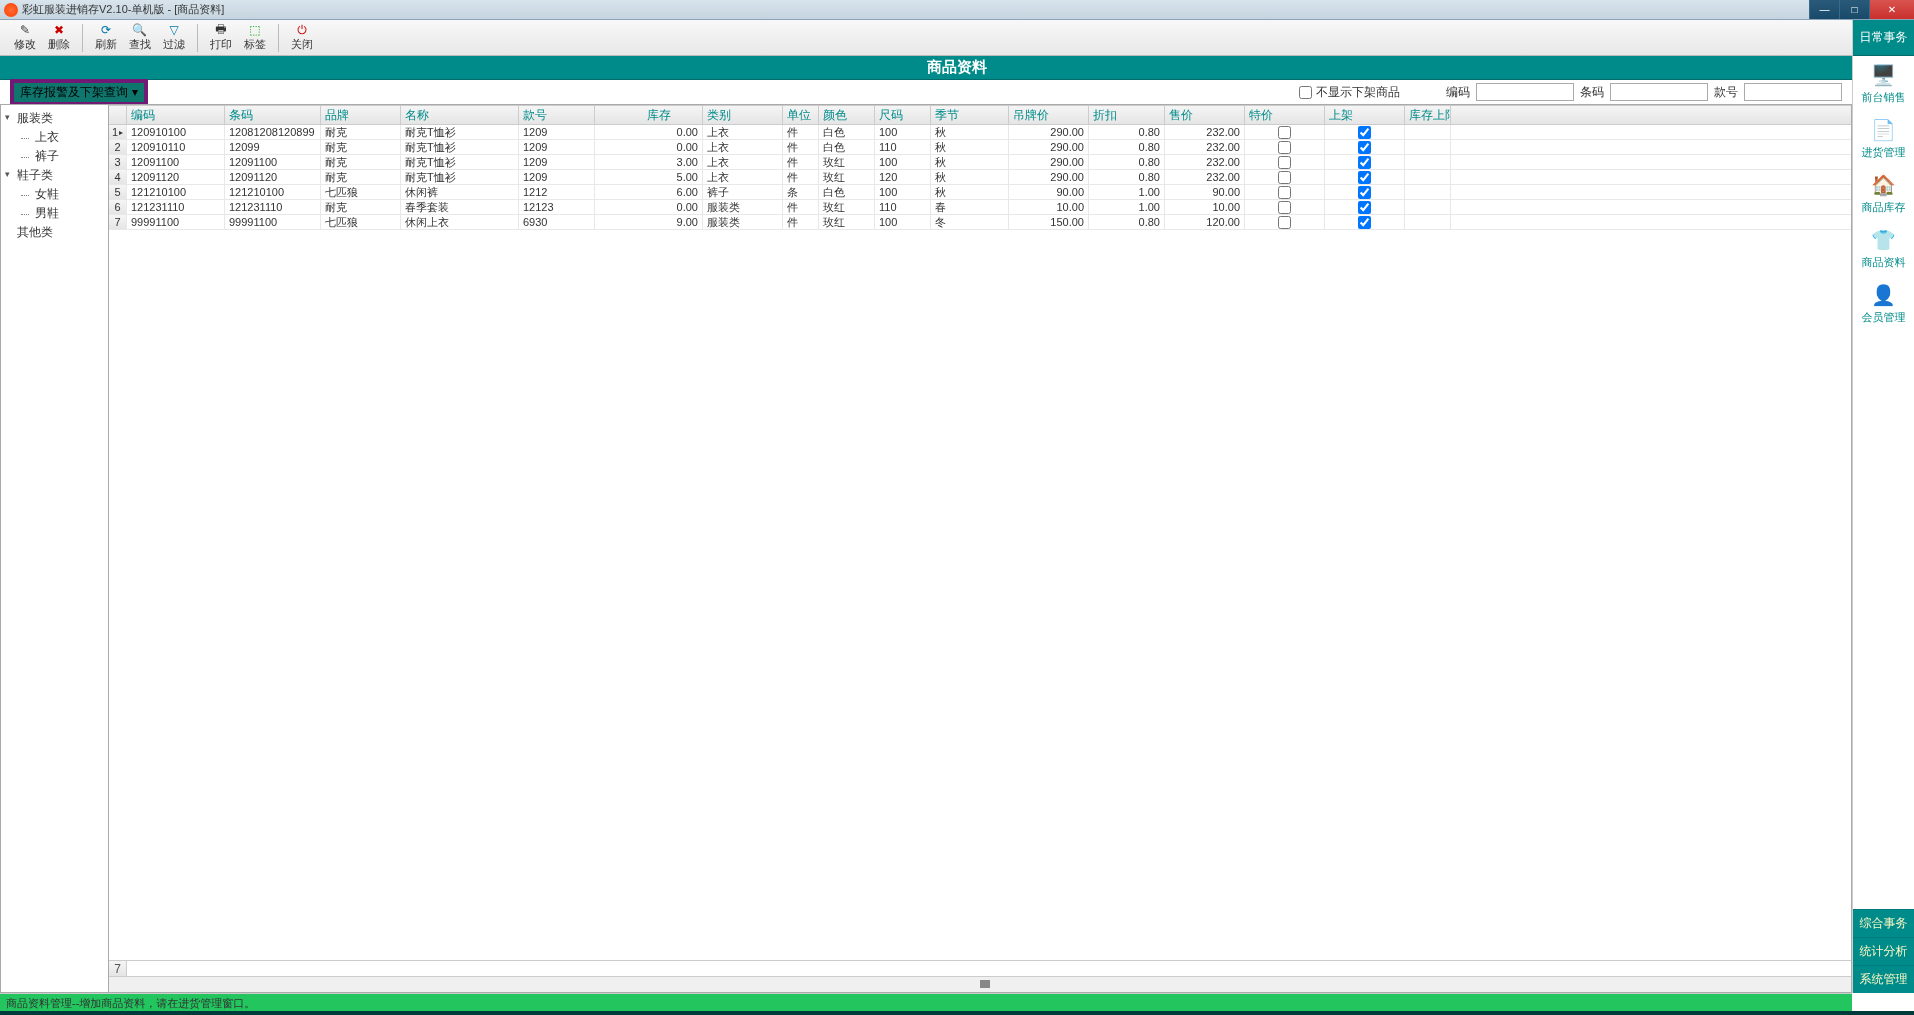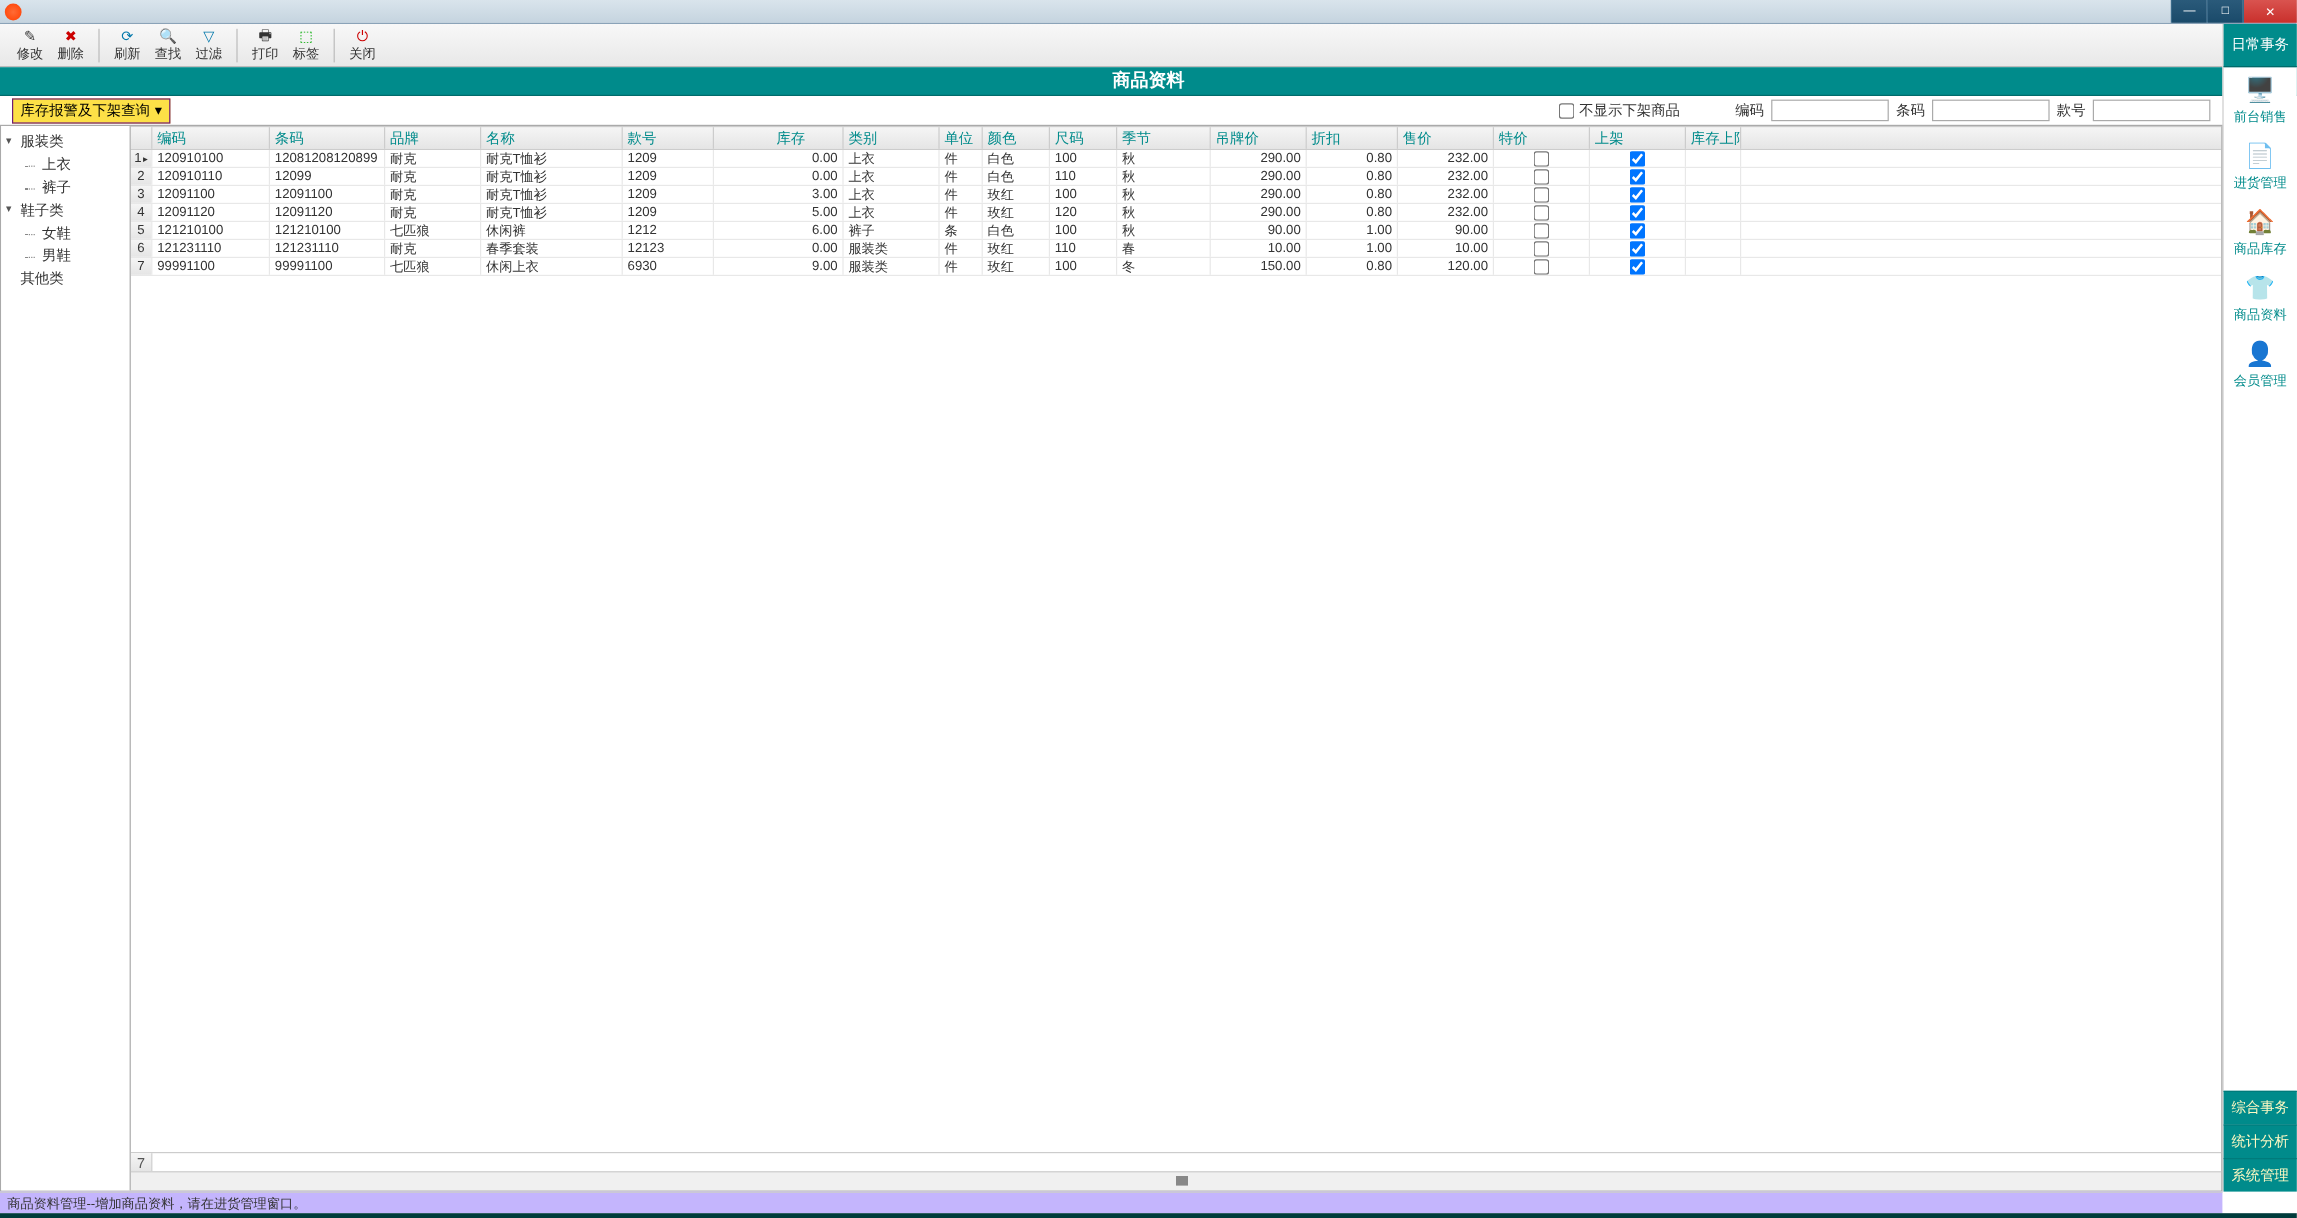--- a/index.html
+++ b/index.html
@@ -24,21 +24,21 @@
 .rs-top { height: 36px; background: #008b8b; color: #fff; display: flex; align-items: center; justify-content: center; font-size: 12px; border-bottom: 1px solid #006b6b; }
 .rs-item { display: flex; flex-direction: column; align-items: center; padding: 6px 2px; cursor: pointer; }
 .rs-item .ico { width: 32px; height: 26px; display: flex; align-items: center; justify-content: center; font-size: 20px; }
 .rs-item .lbl { font-size: 11px; color: #008b8b; margin-top: 2px; }
 .rs-bottom { position: absolute; bottom: 0; width: 100%; }
 .rs-bottom .rs-btn { height: 28px; background: #008b8b; color: #fef9c3; display: flex; align-items: center; justify-content: center; font-size: 12px; border-top: 1px solid #007b7b; cursor: pointer; }
 .right-sidebar-full { position: absolute; top: 20px; right: 0; width: 62px; bottom: 22px; border-left: 1px solid #ccc; background: #fff; }
 
 
 .filter-row { height: 24px; display: flex; align-items: center; padding: 2px 10px; margin-right: 62px; }
-.filter-left { background: #fde047; border: 1px solid #701a75; padding: 1px 6px; display: flex; align-items: center; gap: 4px; cursor: pointer; }
+.filter-left { background: #0f766e; border: 4px solid #701a75; padding: 1px 6px; display: flex; align-items: center; gap: 4px; cursor: pointer; }
 .filter-right { margin-left: auto; display: flex; align-items: center; gap: 6px; }
 .filter-right label { font-size: 12px; color: #333; }
 .filter-right input[type=text] { width: 98px; height: 18px; border: 1px solid #aaa; padding: 0 2px; font-size: 11px; }
 .filter-check { display: flex; align-items: center; gap: 4px; margin-right: 40px; }
 
 
 .content { position: absolute; top: 104px; left: 0; right: 62px; bottom: 22px; border: 1px solid #aaa; display: flex; }
 .tree-panel { width: 108px; border-right: 1px solid #aaa; background: #fff; padding: 4px 2px; overflow: auto; }
 .tree-node { padding: 1px 2px 1px 14px; cursor: pointer; white-space: nowrap; color: #333; position: relative; }
 .tree-node.parent::before { content: "▸"; position: absolute; left: 2px; font-size: 9px; color: #555; top: 3px; }
@@ -78,28 +78,29 @@
 .c-size { width: 56px; }
 .c-season { width: 78px; }
 .c-tagprice { width: 80px; }
 .c-discount { width: 76px; }
 .c-price { width: 80px; }
 .c-special { width: 80px; }
 .c-onshelf { width: 80px; }
 .c-stockup { width: 46px; }
 
 
-.status-bar { position: absolute; left: 0; right: 62px; bottom: 4px; height: 18px; background: #c4b5fd; border-top: 1px solid #ccc; padding: 2px 6px; font-size: 11px; color: #333; }
+.status-bar { position: absolute; left: 0; right: 62px; bottom: 4px; height: 18px; background: #22c55e; border-top: 1px solid #ccc; padding: 2px 6px; font-size: 11px; color: #333; }
 .very-bottom { position: absolute; left: 0; right: 0; bottom: 0; height: 4px; background: #003b3b; }
 </style>
 </head>
 <body>
 
 <div class="title-bar">
   <div class="app-icon"></div>
+  <div class="title-text">彩虹服装进销存V2.10-单机版 - [商品资料]</div>
 </div>
 <div class="win-controls">
   <div class="win-btn">—</div>
   <div class="win-btn">□</div>
   <div class="win-btn close">✕</div>
 </div>
 
 <div class="toolbar">
   <div class="tb-btn">
       <span class="ico">✎</span>

